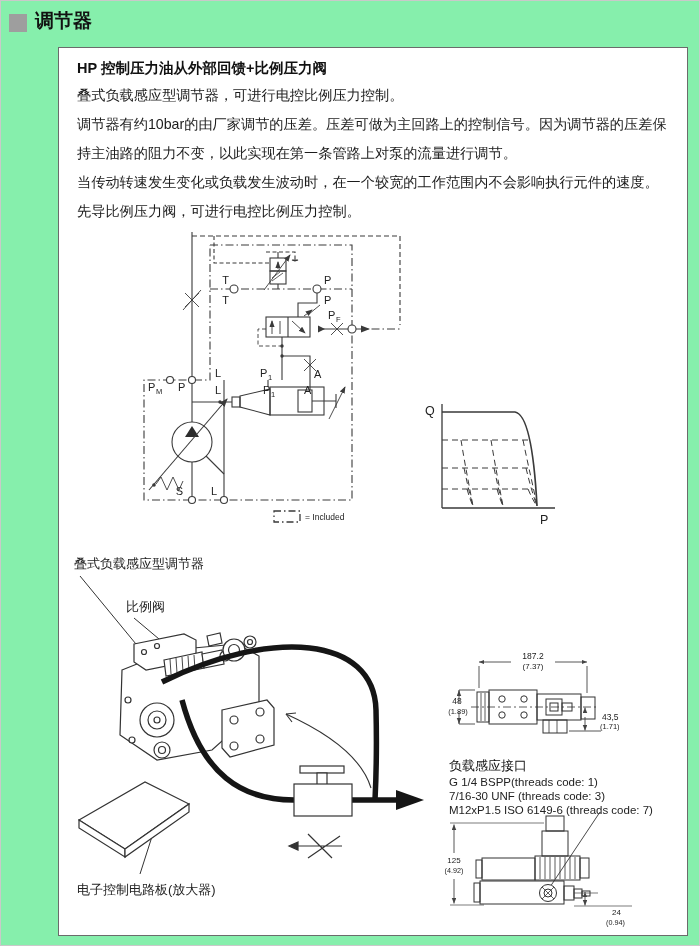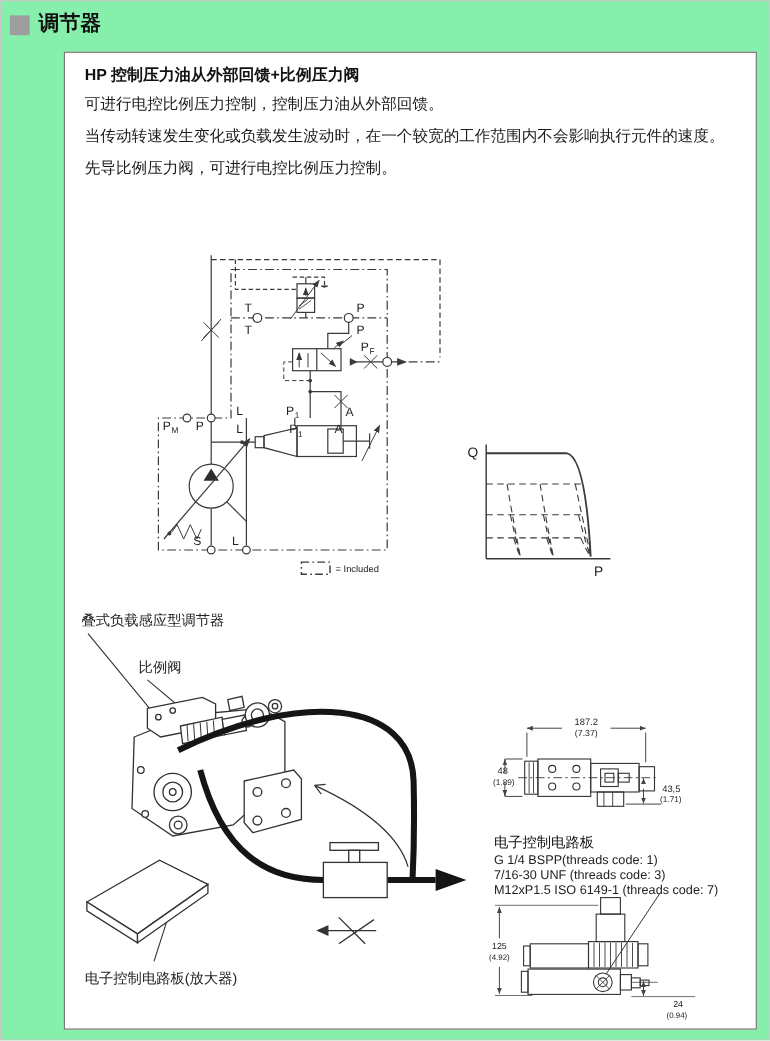--- a/index.html
+++ b/index.html
@@ -25,21 +25,22 @@
 <body>
 
 <div class="page">
 
   <div class="hdr-square"></div>
   <div class="hdr-title">调节器</div>
 
   <div class="box">
     <div class="sec-title">HP 控制压力油从外部回馈+比例压力阀</div>
     <div class="paras">
-      <p>可进行电控比例压力控制，控制压力油从外部回馈。</p>
+      <p>叠式负载感应型调节器，可进行电控比例压力控制。</p>
+      <p>调节器有约10bar的由厂家调节的压差。压差可做为主回路上的控制信号。因为调节器的压差保持主油路的阻力不变，以此实现在第一条管路上对泵的流量进行调节。</p>
       <p>当传动转速发生变化或负载发生波动时，在一个较宽的工作范围内不会影响执行元件的速度。</p>
       <p>先导比例压力阀，可进行电控比例压力控制。</p>
     </div>
 
     <svg id="schematic" width="292" height="302" viewBox="0 0 292 302">
       <defs>
         <marker id="s-ar" markerWidth="9" markerHeight="7" refX="7" refY="3" orient="auto">
           <path d="M0,0 L8,3 L0,6 z" fill="#3a3a3a"></path>
         </marker>
       </defs>
@@ -260,25 +261,25 @@
       <g font-size="8.5" text-anchor="middle">
         <text x="88" y="14">187.2</text>
         <text x="88" y="24" font-size="8">(7.37)</text>
         <text x="12" y="59">48</text>
         <text x="13" y="69" font-size="7.5">(1.89)</text>
         <text x="157" y="75" text-anchor="start">43,5</text>
         <text x="155" y="84" text-anchor="start" font-size="7.5">(1.71)</text>
       </g>
     </svg>
 
-    <div class="ls-title">电子控制电路板</div>
+    <div class="ls-title">负载感应接口</div>
     <div class="ls-threads">
       <div>G 1/4 BSPP(threads code: 1)</div>
       <div>7/16-30 UNF  (threads code: 3)</div>
-      <div>M12xP1.5  ISO 6149-1 (threads code: 7)</div>
+      <div>M12xP1.5  ISO 6149-6 (threads code: 7)</div>
     </div>
 
     <svg id="dim2" width="255" height="140" viewBox="0 0 255 140">
       <defs>
         <marker id="d2-a" markerWidth="7" markerHeight="6" refX="6" refY="2.5" orient="auto">
           <path d="M0,0 L6,2.5 L0,5 z" fill="#444"></path>
         </marker>
       </defs>
       <g stroke="#333" stroke-width="1" fill="none">
         <path d="M160,17 L108,95" stroke-width="0.9"></path>

